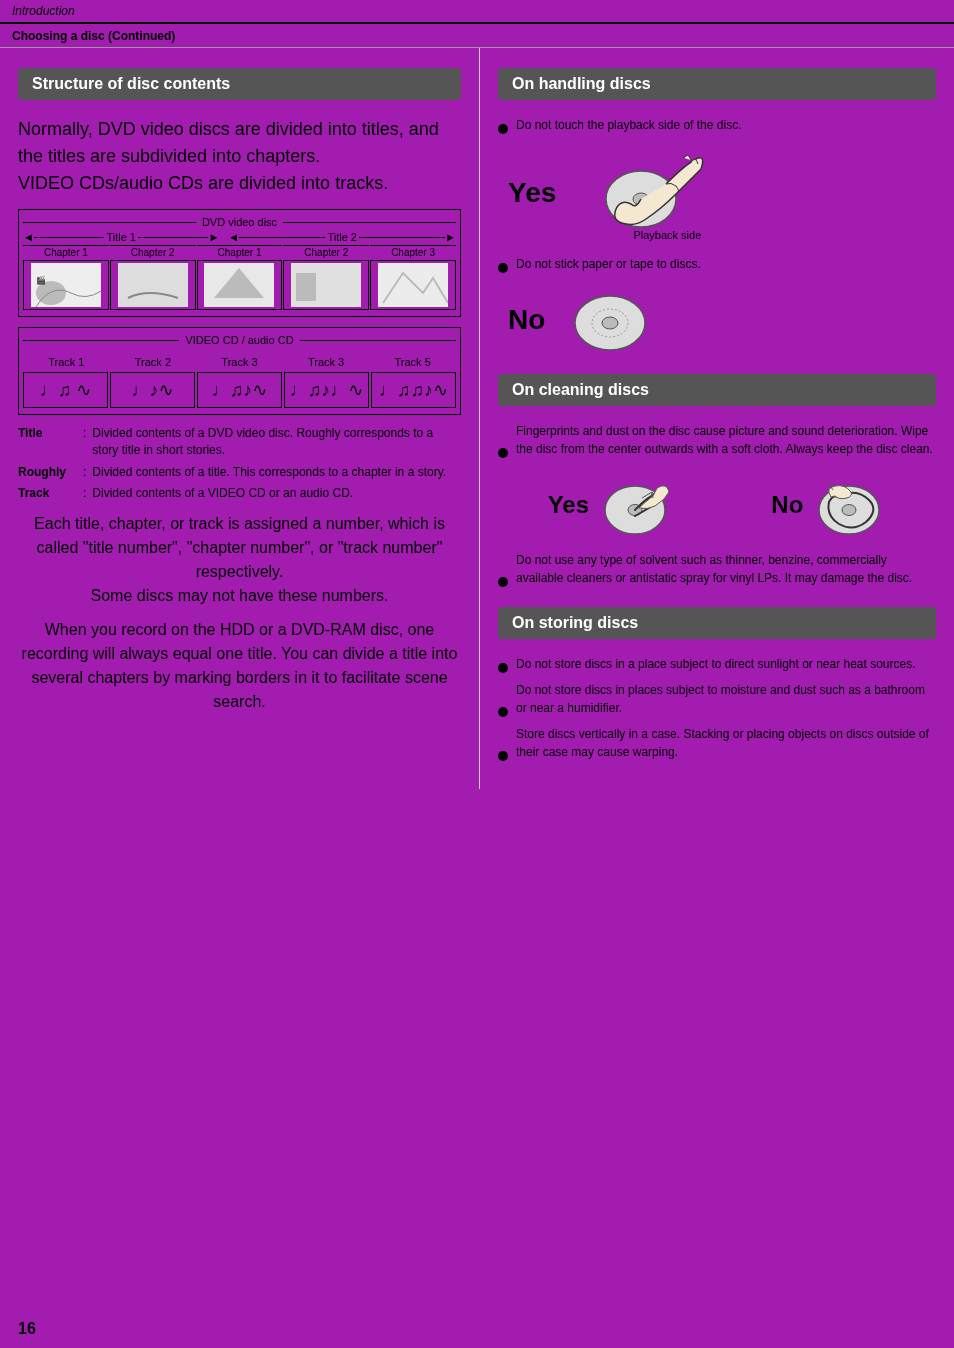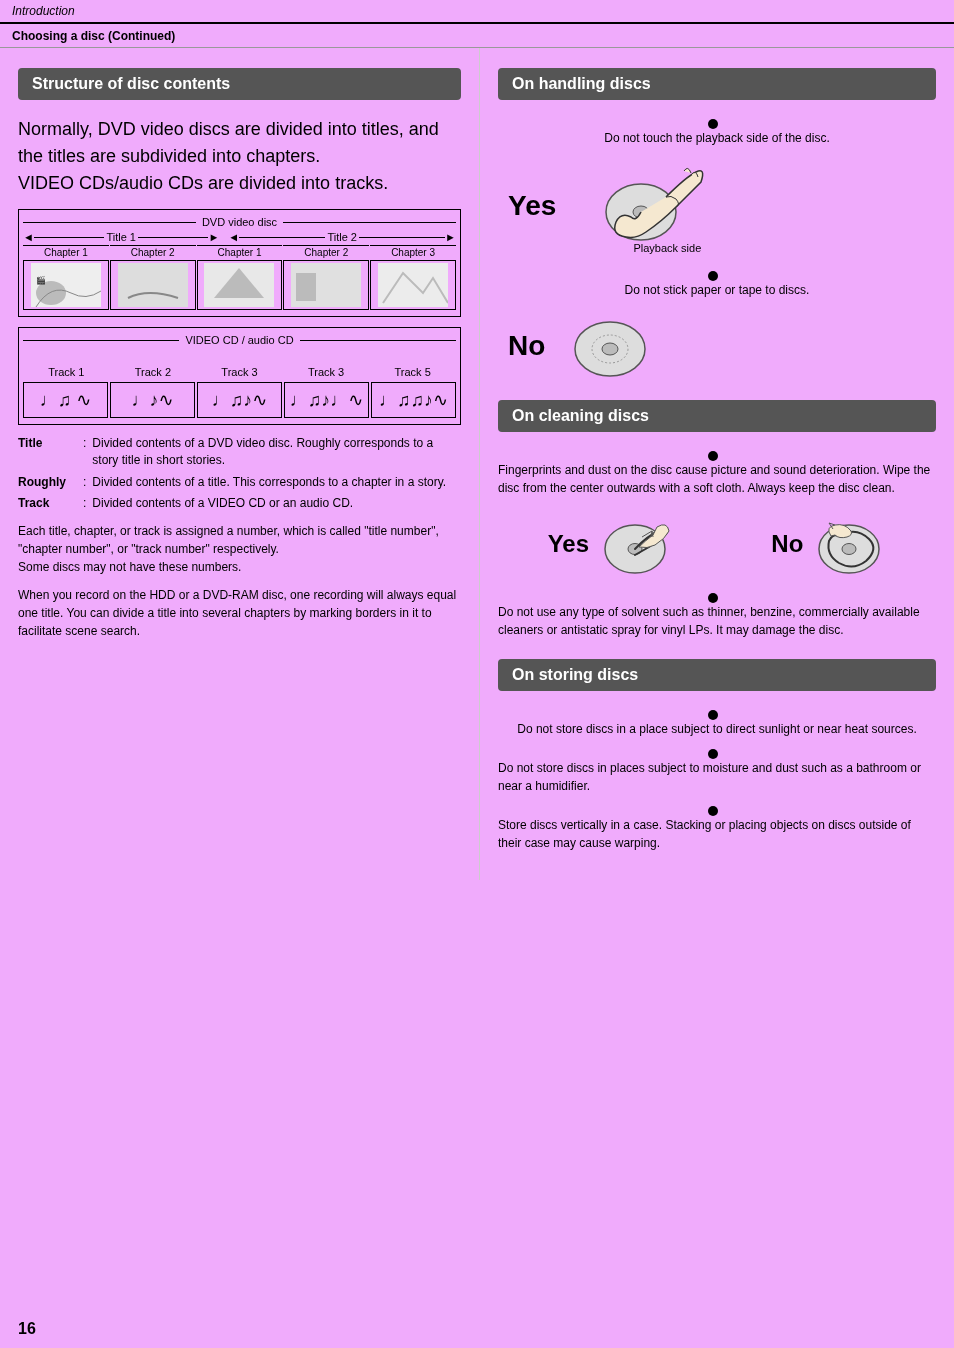--- a/index.html
+++ b/index.html
@@ -7,21 +7,21 @@
       font-family: Arial, Helvetica, sans-serif;
       font-size: 13px;
       background: #fff;
       color: #000;
       width: 954px;
       min-height: 1348px;
     }
     .page-wrapper {
       width: 954px;
       min-height: 1348px;
-      background: #f0abfc;
+      background: #a21caf;
       position: relative;
     }
     
     .header-bar {
       border-bottom: 2px solid #000;
       padding: 4px 12px;
       font-size: 12px;
       font-style: italic;
     }
     .subheader {
@@ -85,32 +85,32 @@
       min-width: 65px;
     }
     .def-colon {
       margin-right: 6px;
     }
     .def-text {
       flex: 1;
     }
     
     .para-text {
-      font-size: 12px;
+      font-size: 16px;
       line-height: 1.5;
       margin-bottom: 10px;
+      text-align: center;
     }
     
     .bullet-item {
       display: flex;
-      align-items: center;
+      align-items: flex-end;
       margin-bottom: 8px;
       font-size: 12px;
       line-height: 1.5;
-      flex-direction: column;
     }
     .bullet-dot {
       width: 10px;
       height: 10px;
       background: #000;
       border-radius: 50%;
       margin-right: 8px;
       margin-top: 3px;
       flex-shrink: 0;
     }
@@ -253,21 +253,21 @@
           <div style="flex:1;border:1px solid #000;height:50px;display:flex;align-items:center;justify-content:center;overflow:hidden;">
             <svg width="70" height="44" viewBox="0 0 70 44">
                 <rect width="70" height="44" fill="#ececec"></rect>
                 <path d="M5 40 L25 10 L45 30 L55 15 L70 40" stroke="#bbb" fill="none" stroke-width="2"></path>
               </svg>
           </div>
         </div>
       </div>
 
       <div class="vcd-diagram">
-        <div style="display:flex;align-items:center;font-size:11px;margin-bottom:20px;">
+        <div style="display:flex;align-items:center;font-size:11px;margin-bottom:10px;">
           <span style="flex:1;height:1px;background:#000;display:inline-block;"></span>
           <span style="margin:0 6px;">VIDEO CD / audio CD</span>
           <span style="flex:1;height:1px;background:#000;display:inline-block;"></span>
         </div>
 
         <div class="track-labels">
           <div class="track-label">Track 1</div>
           <div class="track-label">Track 2</div>
           <div class="track-label">Track 3</div>
           <div class="track-label">Track 3</div>

